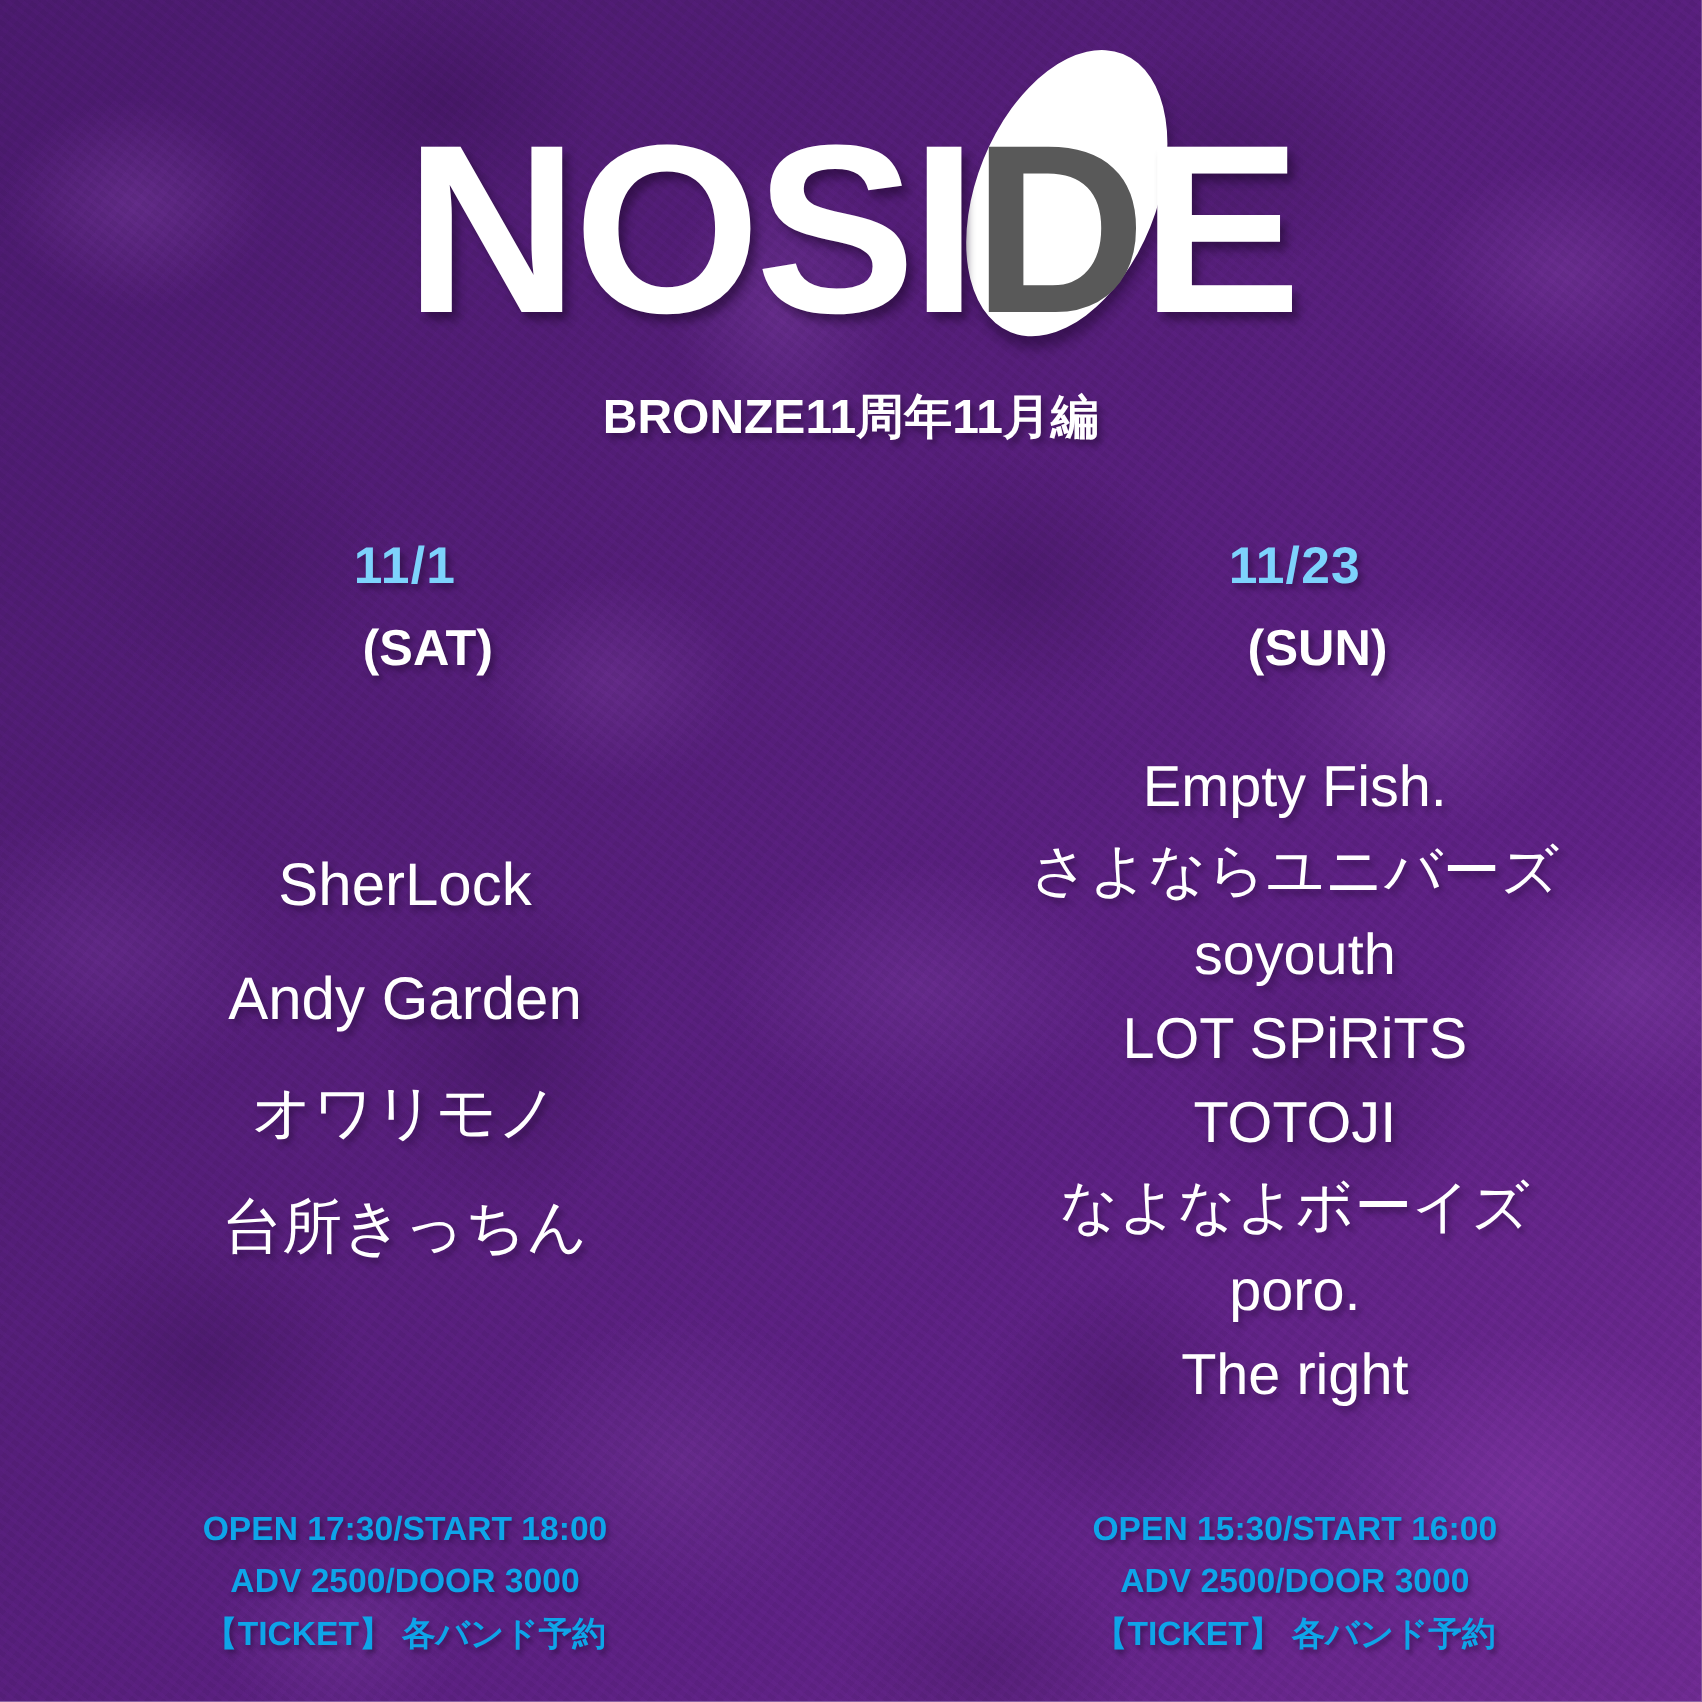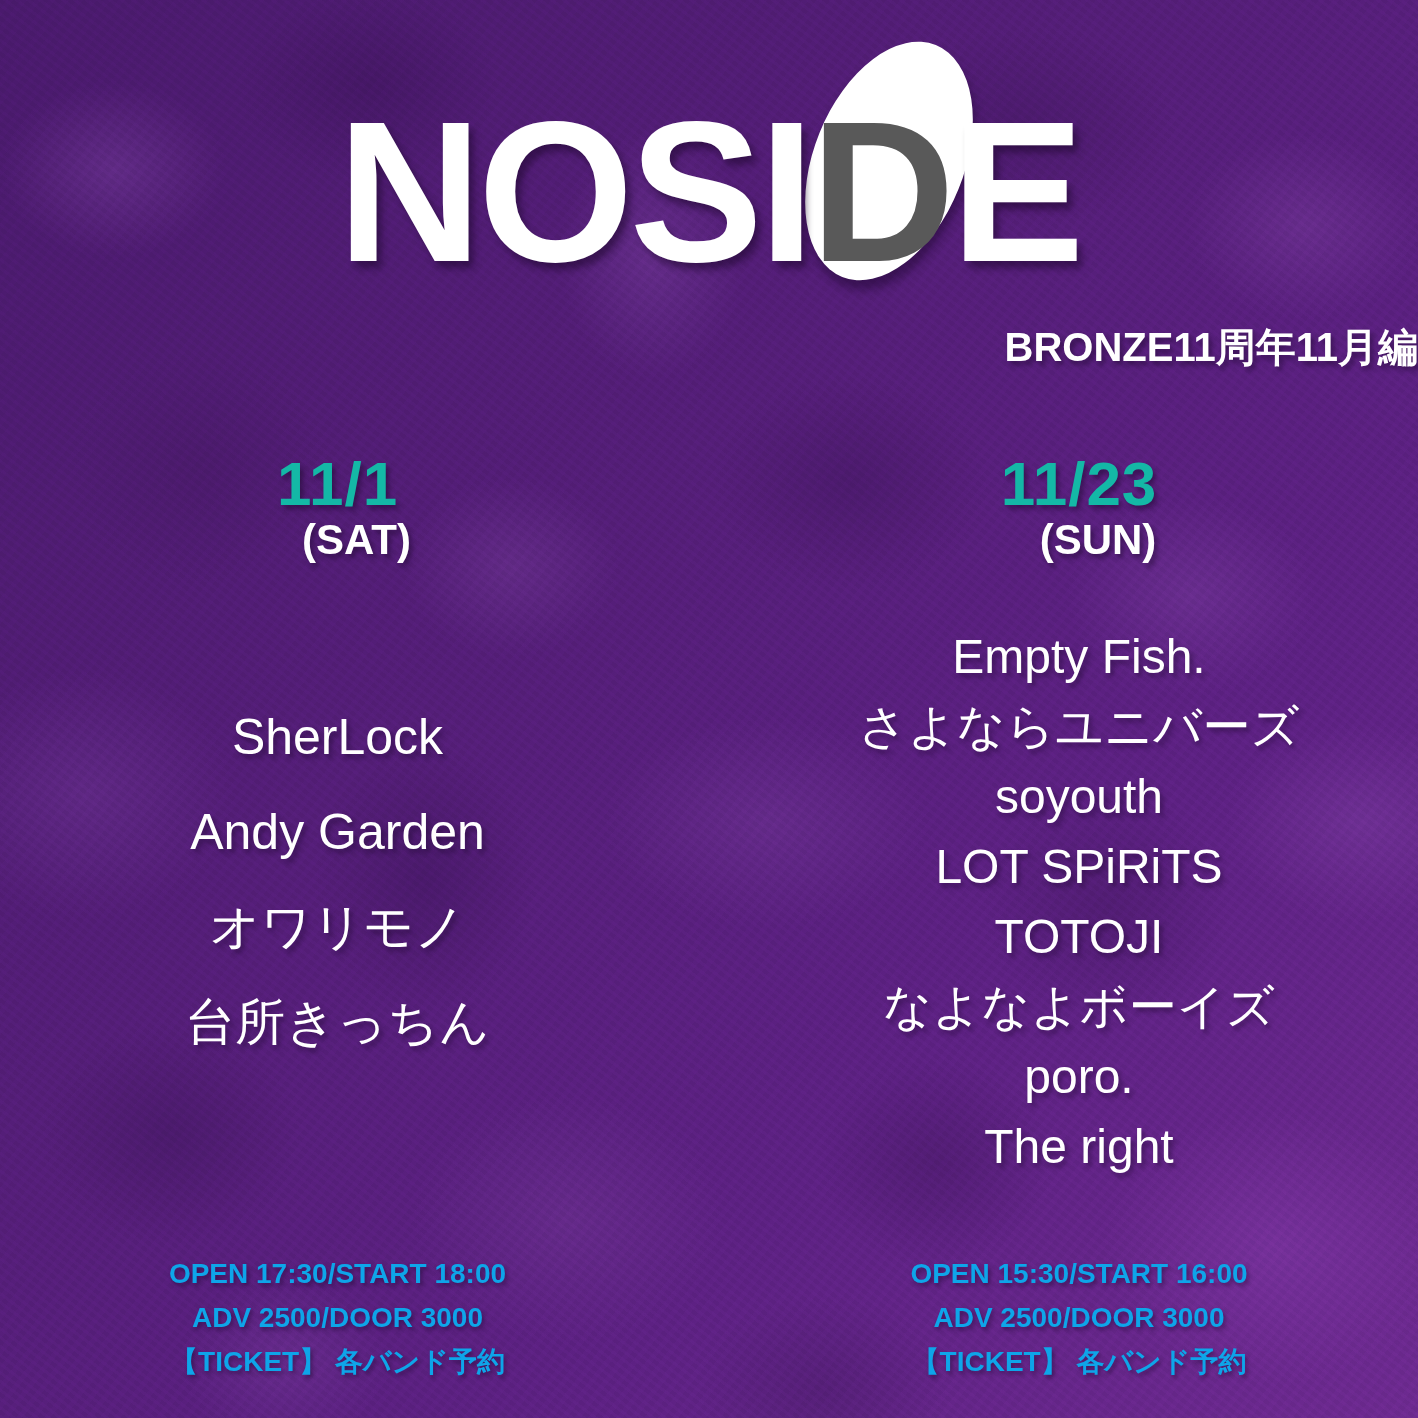--- a/index.html
+++ b/index.html
@@ -85,35 +85,35 @@
     position:relative;
     font-size:200px;
     font-weight:bold;
     letter-spacing:-4px;
     color:#595959;
     text-shadow:none;
     z-index:3;
   }
   #logo-subtitle {
     position:absolute; top:320px; left:0; width:100%;
-    text-align:right;
+    text-align:center;
     font-size:40px; font-weight:bold; color:#ffffff;
     letter-spacing:0px;
     text-shadow:3px 4px 5px rgba(22,4,36,0.45);
   }
 
   
   .column { position:absolute; top:0; text-align:center; }
   #col-left  { left:0px;   width:675px; }
   #col-right { left:745px; width:668px; }
 
   .date-main {
     position:absolute; left:0; width:100%;
     top:448px;
-    font-size:62px; font-weight:bold; color:#14b8a6;
+    font-size:43px; font-weight:bold; color:#7dd3fc;
     letter-spacing:1px;
     text-shadow:3px 4px 5px rgba(22,4,36,0.45);
   }
   .date-day {
     position:absolute; left:0; width:100%;
     top:516px;
     font-size:42px; font-weight:bold; color:#ffffff;
     text-shadow:3px 4px 5px rgba(22,4,36,0.45);
     padding-left:38px;
   }

